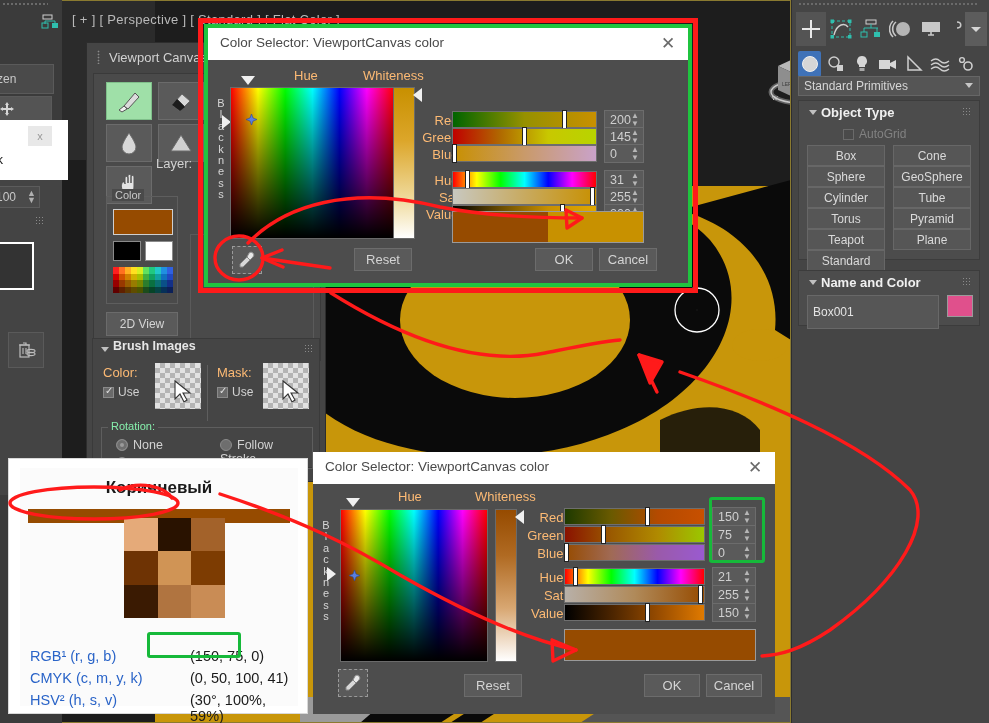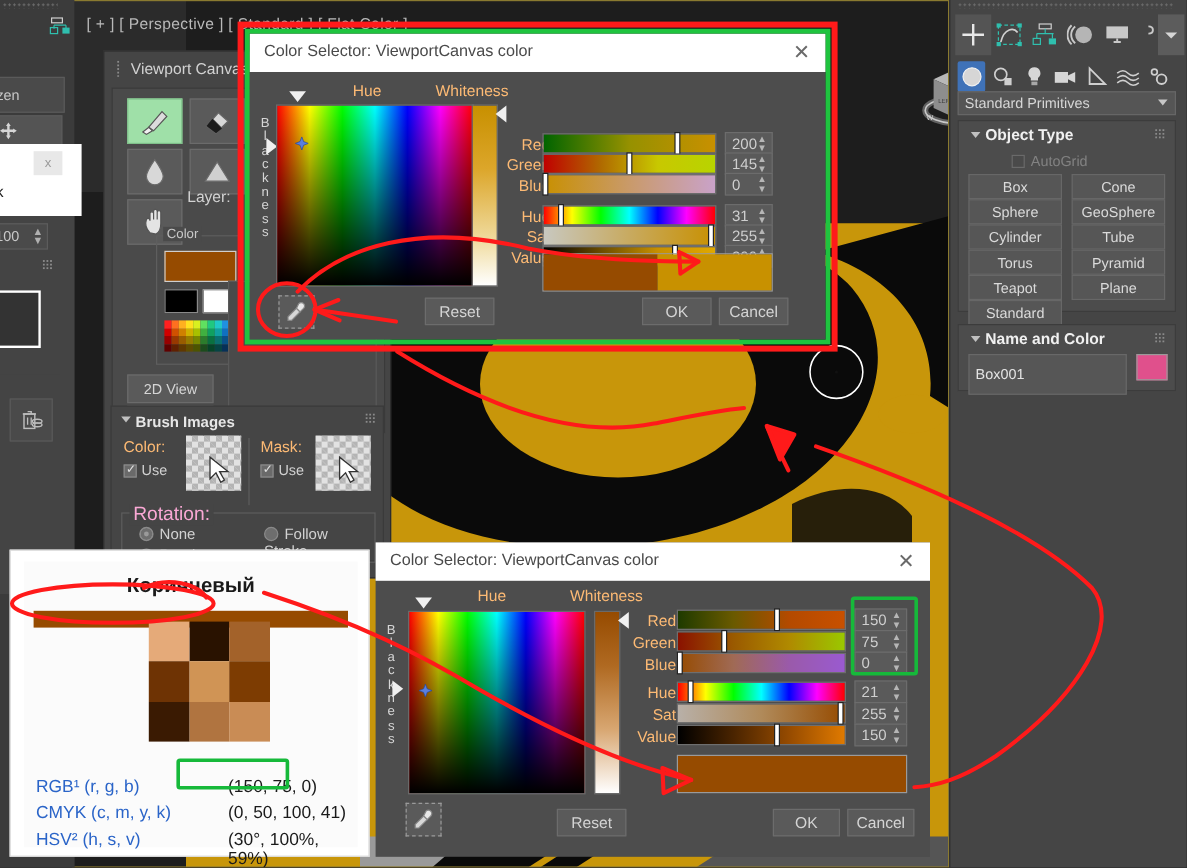--- a/index.html
+++ b/index.html
@@ -49,54 +49,54 @@
   .vc-panel{position:absolute;left:86px;top:42px;width:240px;height:440px;background:#454545;
             border:1px solid #2d2d2d;}
   .vc-title{position:absolute;left:0;top:0;width:240px;height:28px;color:#d2d2d2;font-size:13px;
             display:flex;align-items:center;padding-left:22px;}
   .vc-grip{position:absolute;left:10px;top:7px;width:3px;height:14px;
      background-image:radial-gradient(#8a8a8a 45%,transparent 48%);background-size:3px 3px;}
   .vc-box{position:absolute;left:6px;top:30px;width:228px;height:288px;background:#4a4a4a;border:1px solid #3a3a3a;}
   .tbtn{position:absolute;width:46px;height:38px;background:#5a5a5a;border:1px solid #6b6b6b;
         display:flex;align-items:center;justify-content:center;}
   .tbtn.sel{background:#9fe0a8;border-color:#7fc08a;}
-  .grp-color{position:absolute;left:12px;top:122px;width:72px;height:108px;border:1px solid #5e5e5e;margin-left:24px;}
+  .grp-color{position:absolute;left:12px;top:122px;width:72px;height:108px;border:1px solid #5e5e5e;}
   .grp-color .lg{position:absolute;left:5px;top:-8px;background:#4a4a4a;padding:0 3px;color:#c8c8c8;font-size:11px;}
   .sw-main{position:absolute;left:6px;top:12px;width:60px;height:26px;border:1px solid #cfcfcf;}
   .sw-bk{position:absolute;left:6px;top:44px;width:28px;height:20px;background:#000;border:1px solid #8a8a8a;}
   .sw-wh{position:absolute;left:38px;top:44px;width:28px;height:20px;background:#fff;border:1px solid #8a8a8a;}
   .palette{position:absolute;left:6px;top:70px;width:60px;height:26px;display:grid;
            grid-template-columns:repeat(10,1fr);grid-template-rows:repeat(4,1fr);}
   .wbtn{position:absolute;left:12px;top:238px;width:72px;height:24px;background:#5a5a5a;border:1px solid #6b6b6b;
         color:#d5d5d5;font-size:12px;display:flex;align-items:center;justify-content:center;}
   .blursharp{position:absolute;left:96px;top:160px;width:124px;height:152px;background:#4a4a4a;border:1px solid #5a5a5a;}
   .bs-lbl{position:absolute;left:8px;top:128px;color:#9a9a9a;font-size:12px;}
   .bs-spin{position:absolute;left:90px;top:126px;width:30px;height:18px;background:#555;border:1px solid #666;
            color:#9a9a9a;font-size:12px;display:flex;align-items:center;padding-left:3px;}
   .layer-lbl{position:absolute;left:62px;top:82px;color:#d2d2d2;font-size:13px;}
   .bletter{position:absolute;left:200px;top:120px;color:#d2d2d2;font-size:13px;}
 
   
   .bi-roll{position:absolute;left:92px;top:338px;width:228px;height:130px;background:#454545;border:1px solid #3a3a3a;}
   .bi-head{position:absolute;left:0;top:0;width:228px;height:20px;color:#e6e6e6;font-size:12.5px;font-weight:bold;
-           display:flex;align-items:flex-end;padding-left:20px;}
+           display:flex;align-items:flex-start;padding-left:20px;}
   .tri{position:absolute;left:8px;top:8px;width:0;height:0;border-left:4px solid transparent;
        border-right:4px solid transparent;border-top:5px solid #c0c0c0;}
   .bi-grip{position:absolute;right:8px;top:5px;width:9px;height:9px;
      background-image:radial-gradient(#8a8a8a 42%,transparent 44%);background-size:3px 3px;}
   .chk{display:inline-block;width:11px;height:11px;background:#6a6a6a;border:1px solid #8a8a8a;
        position:relative;vertical-align:-2px;margin-right:4px;}
   .chk:after{content:"✓";position:absolute;left:1px;top:-3px;color:#e0e0e0;font-size:10px;}
   .thumb{position:absolute;width:46px;height:46px;
     background-image:linear-gradient(45deg,#b4b4b4 25%,transparent 25%,transparent 75%,#b4b4b4 75%),
                      linear-gradient(45deg,#b4b4b4 25%,#e2e2e2 25%,#e2e2e2 75%,#b4b4b4 75%);
     background-size:10px 10px;background-position:0 0,5px 5px;}
   .vdiv{position:absolute;top:26px;width:1px;height:56px;background:#5e5e5e;}
   .rot-grp{position:absolute;left:8px;top:88px;width:212px;height:42px;border:1px solid #5e5e5e;}
-  .rot-grp .lg{position:absolute;left:6px;top:-8px;background:#454545;padding:0 3px;color:#f9a8d4;font-size:16px;}
+  .rot-grp .lg{position:absolute;left:6px;top:-8px;background:#454545;padding:0 3px;color:#86efac;font-size:11px;}
   .radio{display:inline-block;width:12px;height:12px;border-radius:50%;background:#6e6e6e;border:1px solid #8a8a8a;
          vertical-align:-2px;margin-right:5px;}
   .radio.on{background:#9a9a9a;box-shadow:inset 0 0 0 3px #6e6e6e;}
 
   
   .cmd{position:absolute;left:791px;top:0;width:198px;height:723px;background:#454545;border-left:1px solid #2e2e2e;}
   .cmd-dots{position:absolute;left:6px;top:2px;width:180px;height:5px;
     background-image:radial-gradient(#6a6a6a 36%,transparent 38%);background-size:4px 4px;}
   .cmd-tabs{position:absolute;left:4px;top:12px;width:190px;height:34px;display:flex;}
   .cmd-tab{width:30px;height:34px;display:flex;align-items:center;justify-content:center;}

